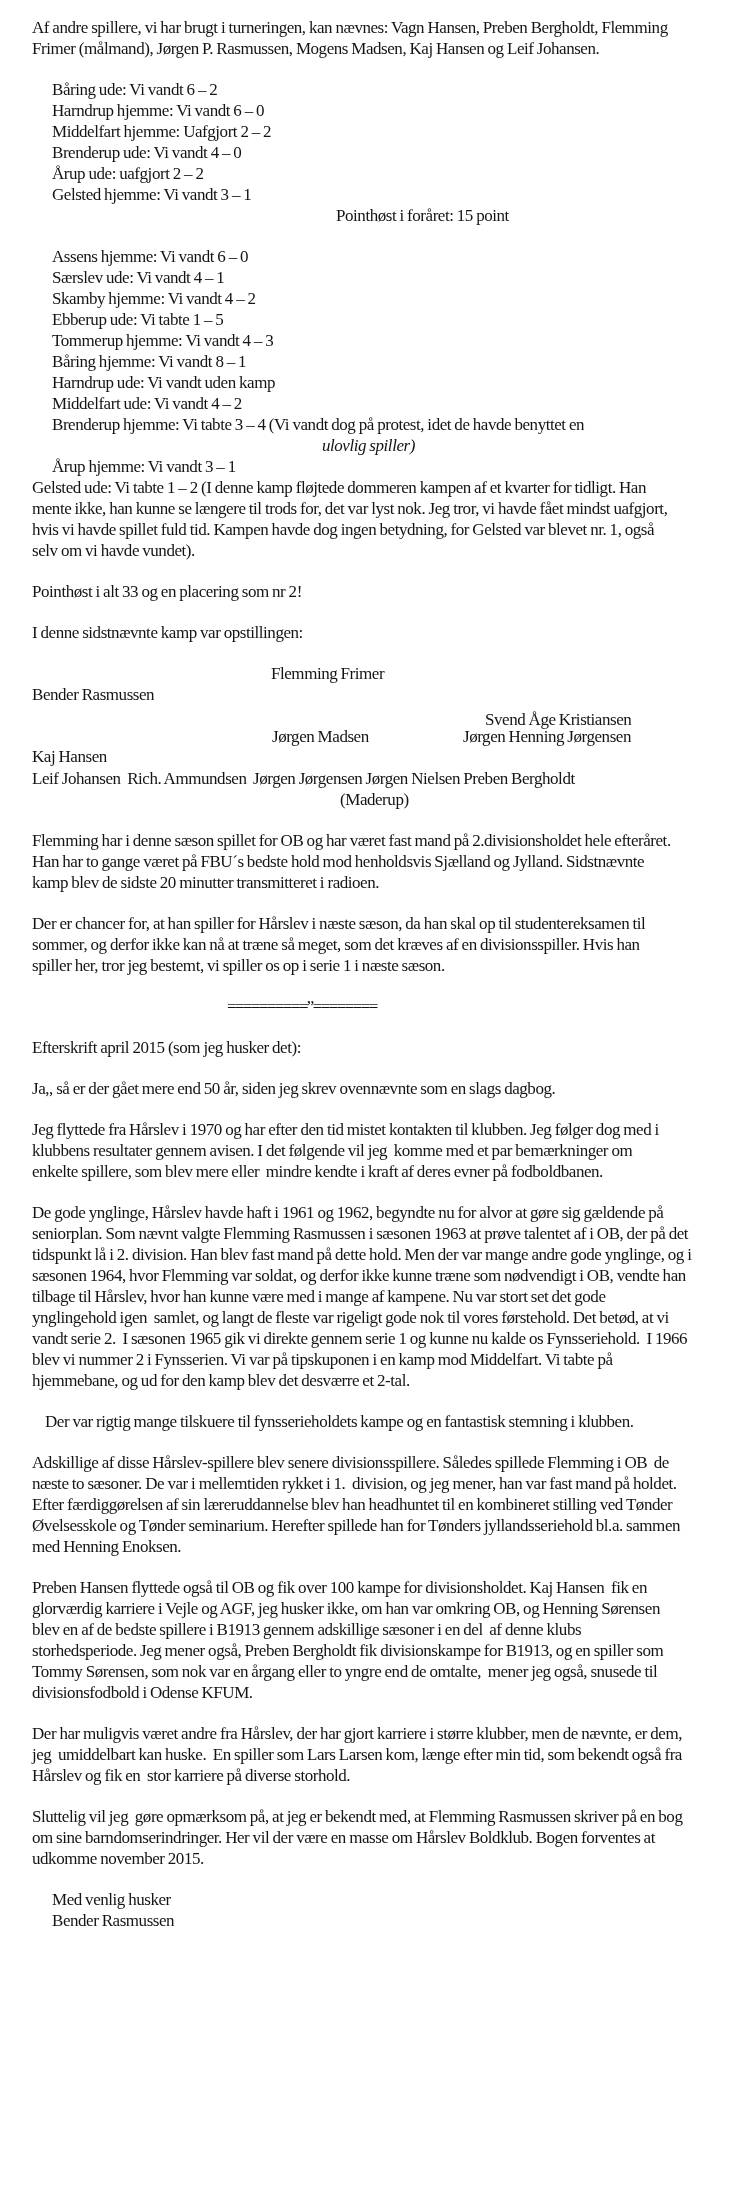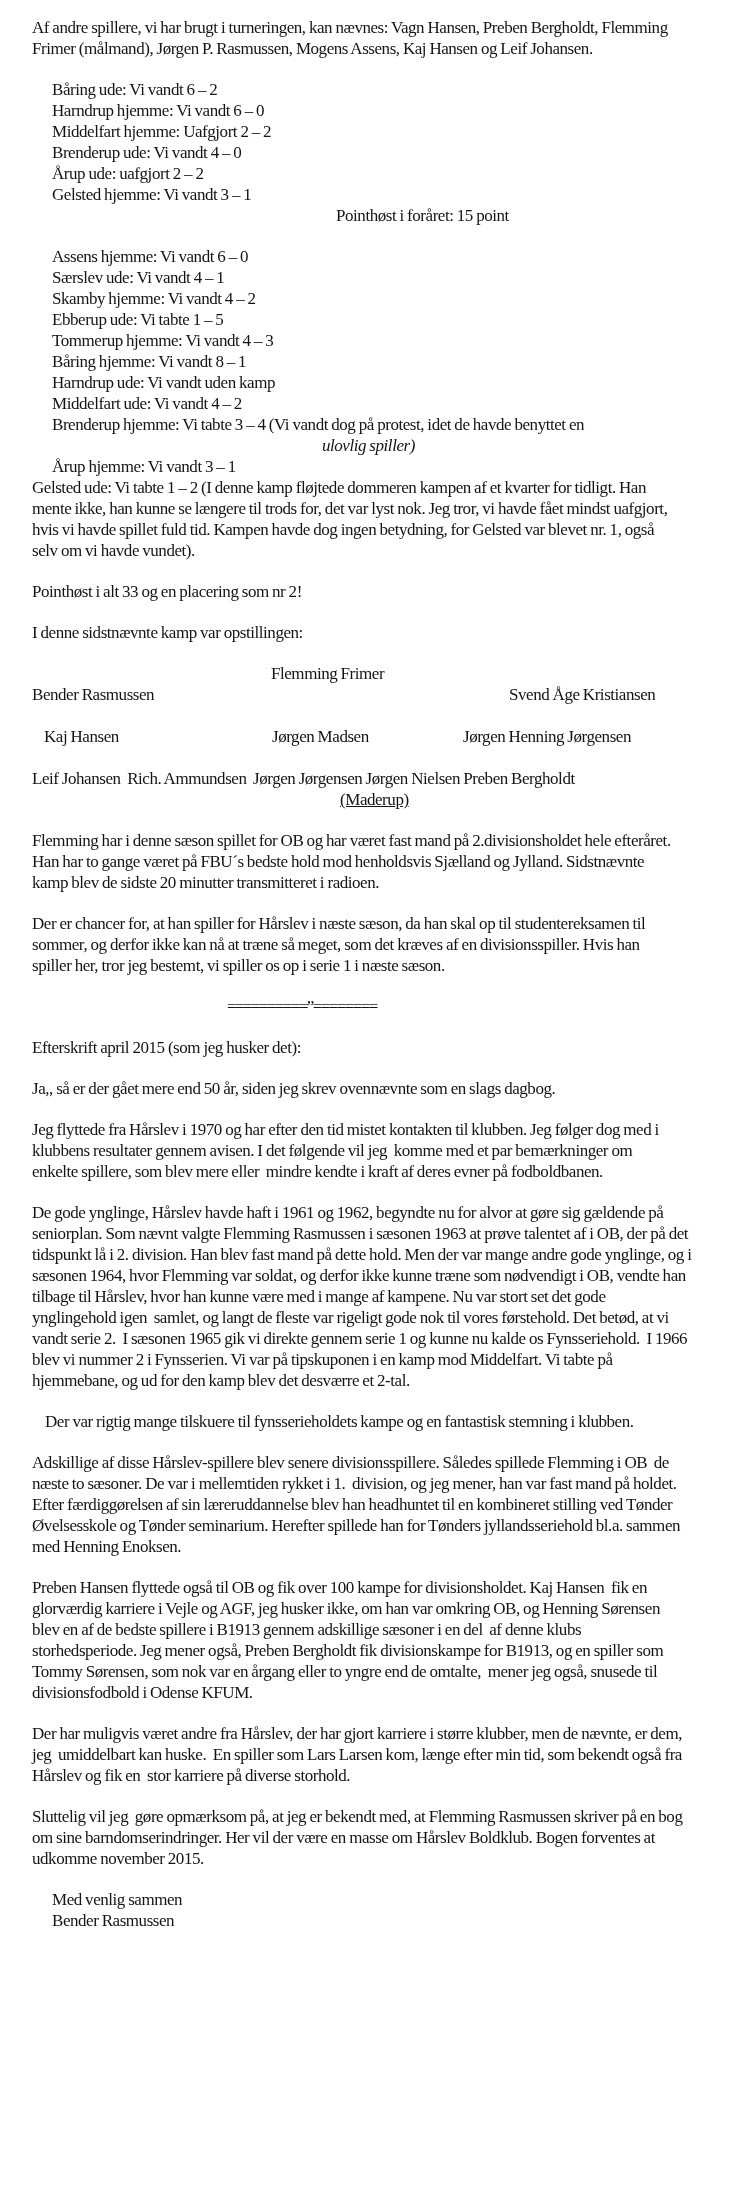--- a/index.html
+++ b/index.html
@@ -28,21 +28,21 @@
     .lineup-row { position: relative; height: 21px; white-space: nowrap; }
     .lineup-row span { position: absolute; top: 0; }
     .sep { position: relative; height: 21px; }
     .sep span { position: absolute; left: 195px; top: 0; letter-spacing: -1.6px; }
   </style>
 </head>
 <body>
 
 <div class="doc">
 
-  <p class="p" style="width:650px;">Af andre spillere, vi har brugt i turneringen, kan nævnes: Vagn Hansen, Preben Bergholdt, Flemming Frimer (målmand), Jørgen P. Rasmussen, Mogens Assens, Kaj Hansen og Leif Johansen.</p>
+  <p class="p" style="width:650px;">Af andre spillere, vi har brugt i turneringen, kan nævnes: Vagn Hansen, Preben Bergholdt, Flemming Frimer (målmand), Jørgen P. Rasmussen, Mogens Madsen, Kaj Hansen og Leif Johansen.</p>
 
   <div class="p results">
     <span class="line">Båring ude: Vi vandt 6 – 2</span>
     <span class="line">Harndrup hjemme: Vi vandt 6 – 0</span>
     <span class="line">Middelfart hjemme: Uafgjort 2 – 2</span>
     <span class="line">Brenderup ude: Vi vandt 4 – 0</span>
     <span class="line">Årup ude: uafgjort 2 – 2</span>
     <span class="line">Gelsted hjemme: Vi vandt 3 – 1</span>
     <span class="line" style="padding-left:284px;">Pointhøst i foråret: 15 point</span>
   </div>
@@ -65,29 +65,29 @@
   <p class="p">Pointhøst i alt 33 og en placering som nr 2!</p>
 
   <p class="p">I denne sidstnævnte kamp var opstillingen:</p>
 
   <div class="p">
     <div class="lineup-row">
       <span style="left:239px;">Flemming Frimer</span>
     </div>
     <div class="lineup-row" style="margin-bottom:21px;">
       <span style="left:0;">Bender Rasmussen</span>
-      <span style="left:477px;">Svend Åge Kristiansen</span>
+      <span style="left:453px;margin-top:25px;">Svend Åge Kristiansen</span>
     </div>
     <div class="lineup-row" style="margin-bottom:21px;">
-      <span style="left:12px;">Kaj Hansen</span>
+      <span style="left:0;margin-top:20px;">Kaj Hansen</span>
       <span style="left:240px;">Jørgen Madsen</span>
       <span style="left:431px;">Jørgen Henning Jørgensen</span>
     </div>
     <div style="width:590px; white-space:pre-wrap;">Leif Johansen  Rich. Ammundsen  Jørgen Jørgensen Jørgen Nielsen Preben Bergholdt</div>
-    <span class="line" style="padding-left:288px;text-decoration:underline;">(Maderup)</span>
+    <span class="line" style="padding-left:288px;">(Maderup)</span>
   </div>
 
   <p class="p" style="width:640px;">Flemming har i denne sæson spillet for OB og har været fast mand på 2.divisionsholdet hele efteråret. Han har to gange været på FBU´s bedste hold mod henholdsvis Sjælland og Jylland. Sidstnævnte kamp blev de sidste 20 minutter transmitteret i radioen.</p>
   <p class="p" style="width:640px;">Der er chancer for, at han spiller for Hårslev i næste sæson, da han skal op til studentereksamen til sommer, og derfor ikke kan nå at træne så meget, som det kræves af en divisionsspiller. Hvis han spiller her, tror jeg bestemt, vi spiller os op i serie 1 i næste sæson.</p>
 
   <div class="p sep">
     <span>==========”========</span>
   </div>
 
   <p class="p">Efterskrift april 2015 (som jeg husker det):</p>
@@ -95,17 +95,17 @@
   <p class="p" style="width:660px;">Ja,, så er der gået mere end 50 år, siden jeg  skrev ovennævnte som en slags dagbog.</p>
   <p class="p" style="width:645px; white-space:pre-wrap;">Jeg flyttede fra Hårslev i 1970 og har efter den tid mistet kontakten til klubben. Jeg følger dog med i klubbens resultater gennem avisen. I det følgende vil jeg  komme med et par bemærkninger om enkelte spillere, som blev mere eller  mindre kendte i kraft af deres evner på fodboldbanen.</p>
   <p class="p" style="width:660px; white-space:pre-wrap;">De gode ynglinge, Hårslev havde haft i 1961 og 1962, begyndte nu for alvor at gøre sig gældende på seniorplan. Som nævnt valgte Flemming Rasmussen i sæsonen 1963 at prøve talentet af i OB, der på det tidspunkt lå i 2. division. Han blev fast mand på dette hold. Men der var mange andre gode ynglinge, og i sæsonen 1964, hvor Flemming var soldat, og derfor ikke kunne træne som nødvendigt i OB, vendte han tilbage til Hårslev, hvor han kunne være med i mange af kampene. Nu var stort set det gode ynglingehold igen  samlet, og langt de fleste var rigeligt gode nok til vores førstehold. Det betød, at vi vandt serie 2.  I sæsonen 1965 gik vi direkte gennem serie 1 og kunne nu kalde os Fynsseriehold.  I 1966 blev vi nummer 2 i Fynsserien. Vi var på tipskuponen i en kamp mod Middelfart. Vi tabte på hjemmebane, og ud for den kamp blev det desværre et 2-tal.</p>
   <p class="p" style="width:650px;margin-left:13px;">Der var rigtig mange tilskuere til fynsserieholdets kampe og en fantastisk stemning i klubben.</p>
   <p class="p" style="width:660px; white-space:pre-wrap;">Adskillige af disse Hårslev-spillere blev senere divisionsspillere. Således spillede Flemming i OB  de næste to sæsoner. De var i mellemtiden rykket i 1.  division, og jeg mener, han var fast mand på holdet. Efter færdiggørelsen af sin læreruddannelse blev han headhuntet til en kombineret stilling ved Tønder Øvelsesskole og Tønder seminarium. Herefter spillede han for Tønders jyllandsseriehold bl.a. sammen med Henning Enoksen.</p>
   <p class="p" style="width:645px; white-space:pre-wrap;">Preben Hansen flyttede også til OB og fik over 100 kampe for divisionsholdet. Kaj Hansen  fik en glorværdig karriere i Vejle og AGF, jeg husker ikke, om han var omkring OB, og Henning Sørensen blev en af de bedste spillere i B1913 gennem adskillige sæsoner i en del  af denne klubs storhedsperiode. Jeg mener også, Preben Bergholdt fik divisionskampe for B1913, og en spiller som Tommy Sørensen, som nok var en årgang eller to yngre end de omtalte,  mener jeg også, snusede til divisionsfodbold i Odense KFUM.</p>
   <p class="p" style="width:660px; white-space:pre-wrap;">Der har muligvis været andre fra Hårslev, der har gjort karriere i større klubber, men de nævnte, er dem, jeg  umiddelbart kan huske.  En spiller som Lars Larsen kom, længe efter min tid, som bekendt også fra Hårslev og fik en  stor karriere på diverse storhold.</p>
   <p class="p" style="width:665px; white-space:pre-wrap;">Sluttelig vil jeg  gøre opmærksom på, at jeg er bekendt med, at Flemming Rasmussen skriver på en bog om sine barndomserindringer. Her vil der være en masse om Hårslev Boldklub. Bogen forventes at udkomme november 2015.</p>
 
   <div class="p tight">
-    <span class="line">Med venlig sammen</span>
+    <span class="line">Med venlig husker</span>
     <span class="line">Bender Rasmussen</span>
   </div>
 
 </div>
 
 </body></html>

